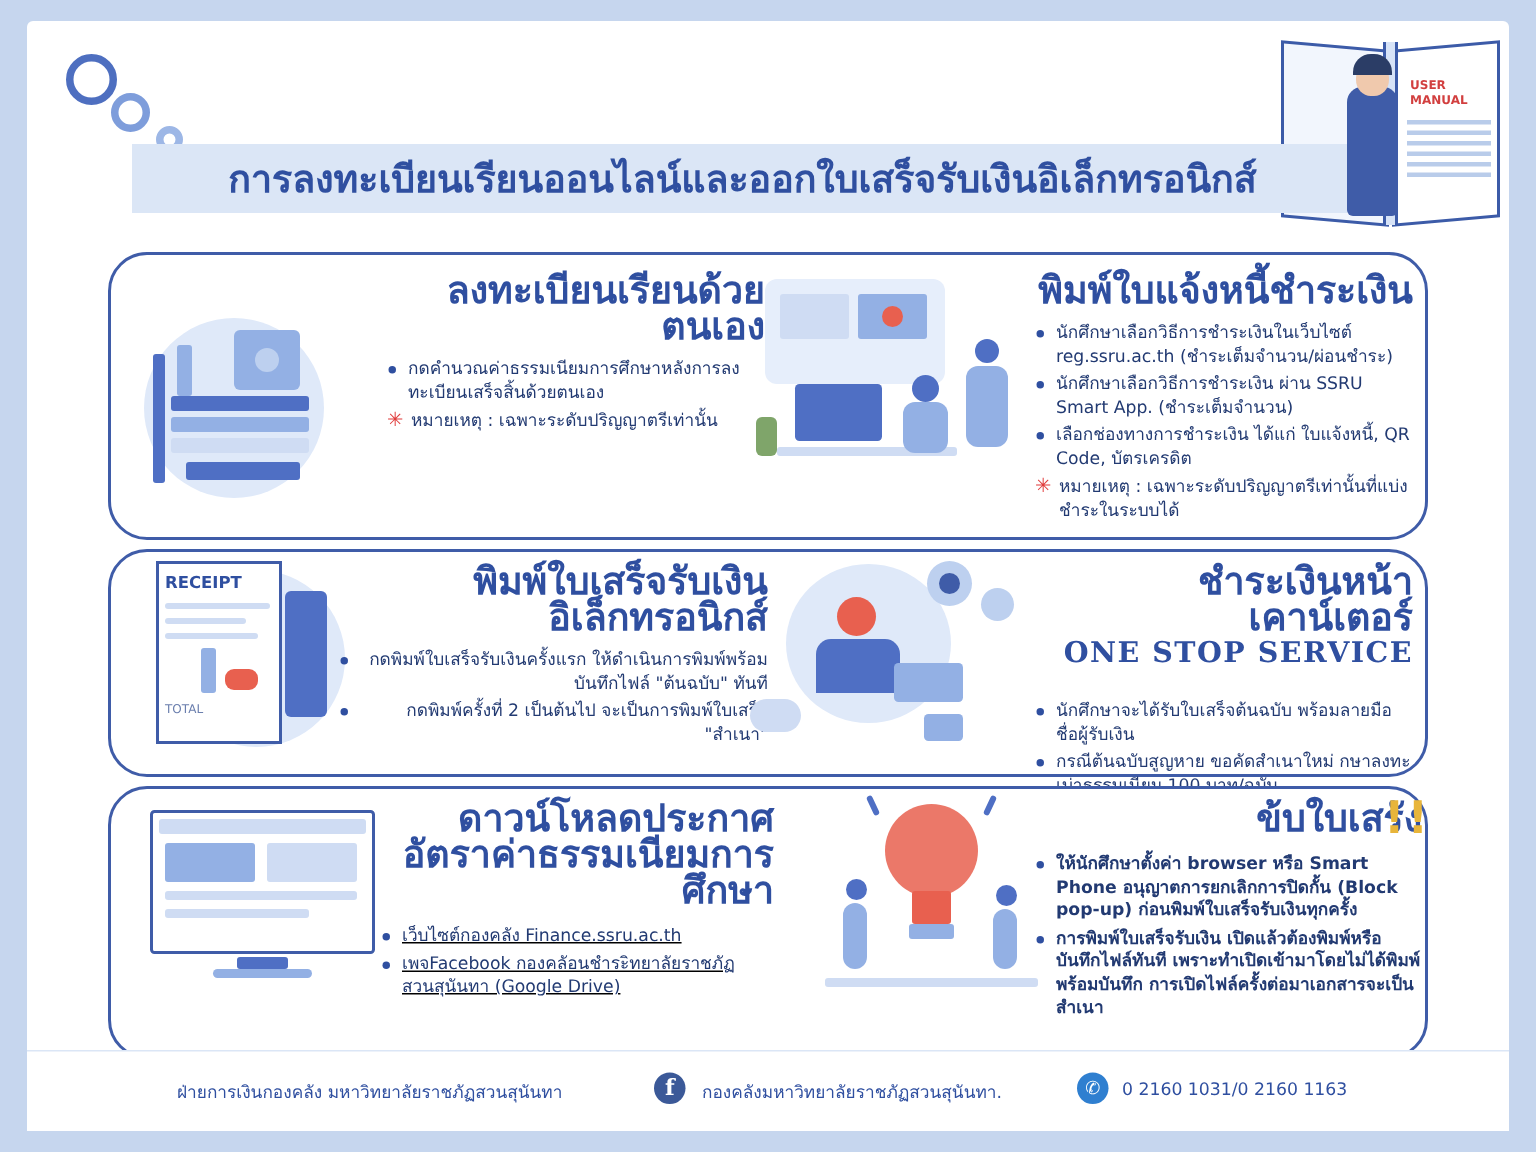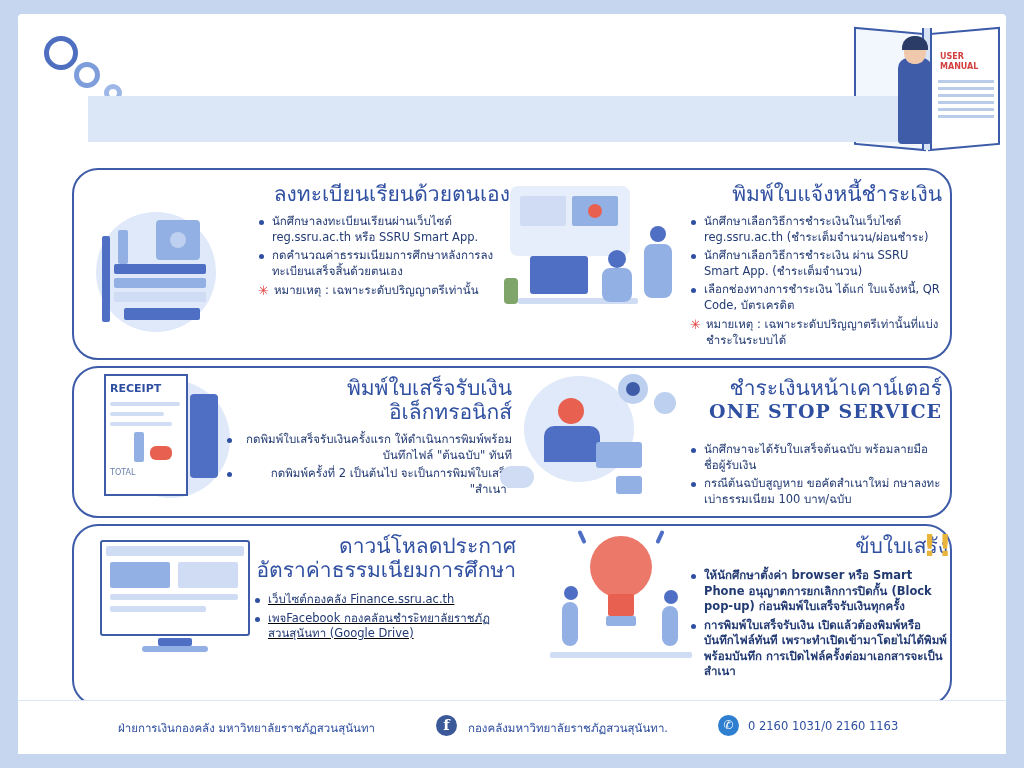--- a/index.html
+++ b/index.html
@@ -75,22 +75,22 @@
     border:2px solid #3f5ca8;
     border-radius:26px;
     background:#ffffff;
   }
   .card.c1 { left:72px; top:168px; width:880px; height:192px; }
   .card.c2 { left:72px; top:366px; width:880px; height:152px; }
   .card.c3 { left:72px; top:524px; width:880px; height:182px; }
 
   .sec-title {
     color:#2f4fa0;
-    font-weight:normal;
-    font-size:21px;
+    font-weight:bold;
+    font-size:25px;
     line-height:24px;
   }
 
   ul.bullets { margin:0; padding:0; list-style:none; }
   ul.bullets li {
     position:relative;
     padding-left:14px;
     font-size:11.5px;
     line-height:15.5px;
     color:#223a72;
@@ -223,40 +223,40 @@
         <i></i>
         <i></i>
         <i></i>
       </div>
     <div class="person-body"></div>
     <div class="person-head"></div>
     <div class="person-hair"></div>
   </div>
 
   <div class="title-band"></div>
+  <div class="title-text">การลงทะเบียนเรียนออนไลน์และออกใบเสร็จรับเงินอิเล็กทรอนิกส์</div>
 
   <div class="card c1"></div>
 
   <div class="ill ill-books">
     <div class="blob" style="left:0;top:22px;width:120px;height:120px;"></div>
     <div class="bar" style="left:18px;top:74px;width:92px;height:10px;"></div>
     <div class="bar light" style="left:18px;top:88px;width:92px;height:10px;"></div>
     <div class="bar pale" style="left:18px;top:102px;width:92px;height:10px;"></div>
     <div class="bar" style="left:28px;top:118px;width:76px;height:12px;"></div>
     <div class="bar light" style="left:60px;top:30px;width:44px;height:40px;border-radius:4px;"></div>
     <div class="dot pale" style="left:74px;top:42px;width:16px;height:16px;"></div>
     <div class="bar" style="left:6px;top:46px;width:8px;height:86px;"></div>
     <div class="bar light" style="left:22px;top:40px;width:10px;height:34px;"></div>
   </div>
 
   <div class="b11">
     <div class="sec-title">ลงทะเบียนเรียนด้วยตนเอง</div>
     <div class="body">
       <ul class="bullets">
-        <li>นักศึกษาลงทะเบียนเรียนผ่านเว็บไซต์ reg.ssru.ac.th หรือ SSRU Smart App.</li>
         <li>กดคำนวณค่าธรรมเนียมการศึกษาหลังการลงทะเบียนเสร็จสิ้นด้วยตนเอง</li>
       </ul>
       <div class="note">
         <span class="star">✳</span>
         <span>หมายเหตุ : เฉพาะระดับปริญญาตรีเท่านั้น</span>
       </div>
     </div>
   </div>
 
   <div class="ill ill-desk">

